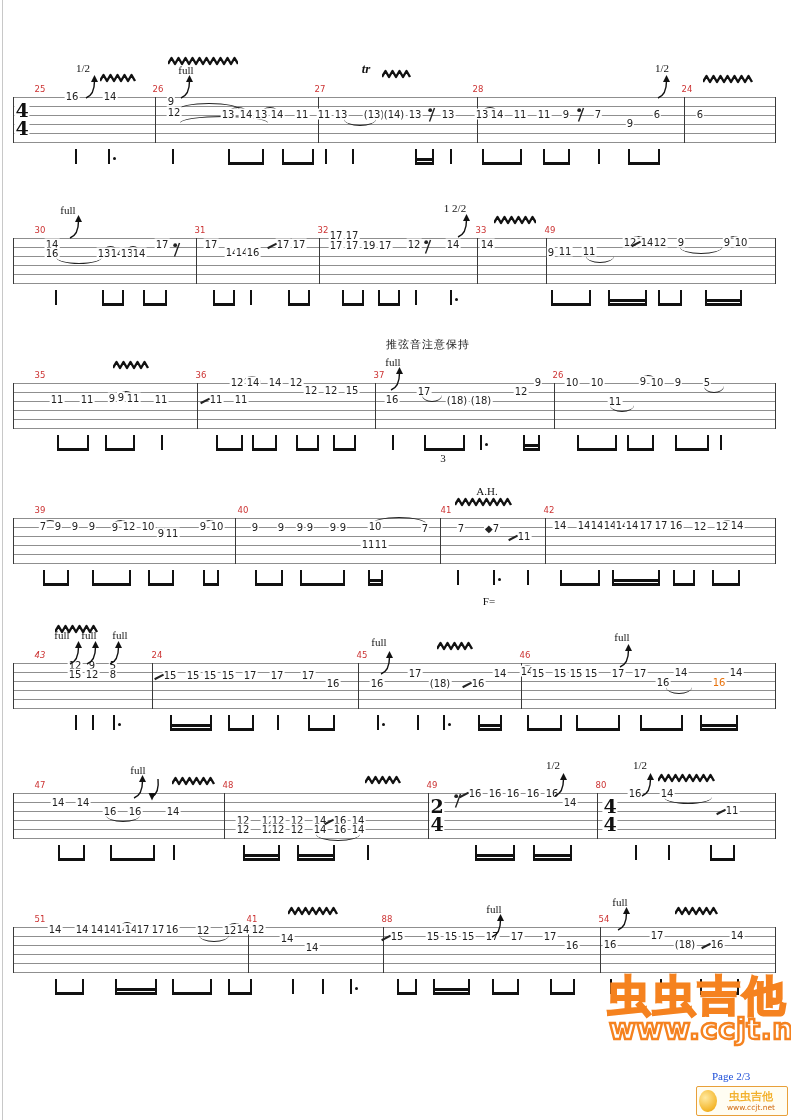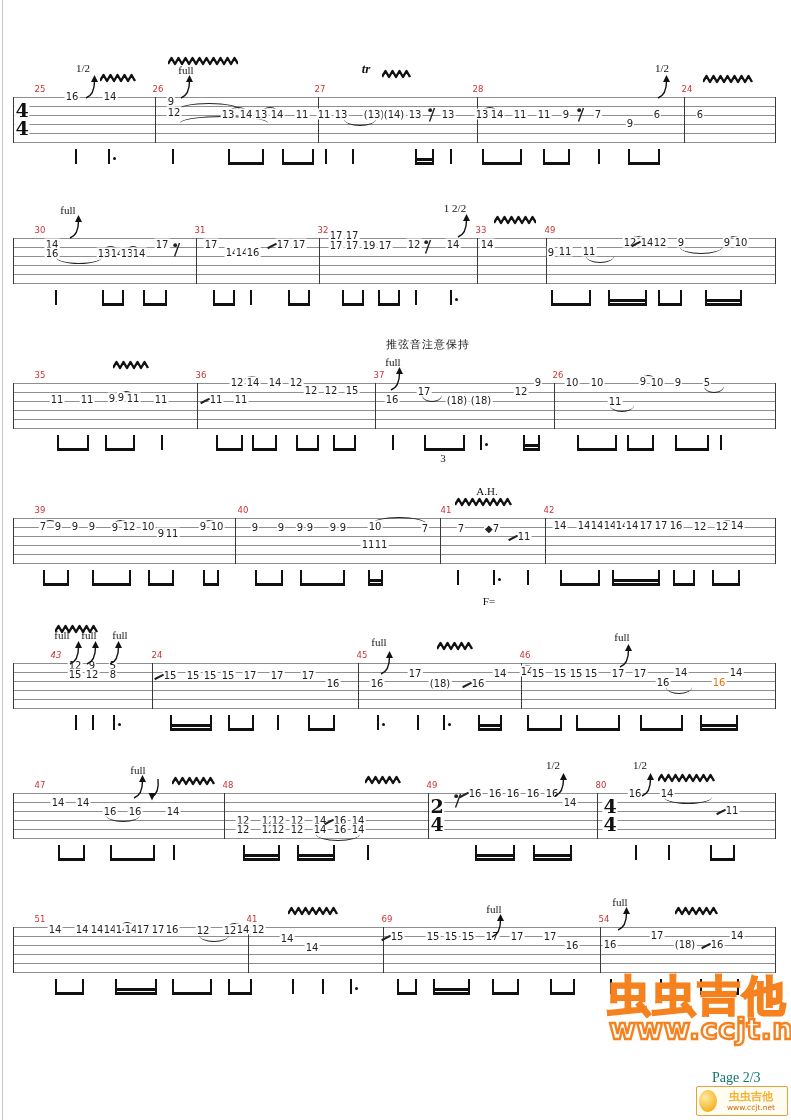--- a/index.html
+++ b/index.html
@@ -24,22 +24,22 @@
   .beamdot{position:absolute;width:3px;height:3px;border-radius:50%;background:#111;}
   .arc{position:absolute;height:6px;z-index:5;}
   .arc.o{border-top:1.4px solid #222;border-radius:50% 50% 0 0/100% 100% 0 0;}
   .arc.u{border-bottom:1.4px solid #222;border-radius:0 0 50% 50%/0 0 100% 100%;}
   .slide{position:absolute;width:10px;height:1.6px;background:#222;transform:rotate(-27deg);z-index:6;}
   svg.vib,svg.bend,svg.rest{position:absolute;z-index:7;}
   #wm1,#wm2{position:absolute;color:#ffffff;font-weight:bold;z-index:40;
             -webkit-text-stroke:2.4px #f5821f;text-shadow:0 0 1px #f5821f;}
   #wm1{left:608px;top:968px;font-size:42px;letter-spacing:3px;}
   #wm2{left:609px;top:1012px;font-size:29px;letter-spacing:0.5px;}
-  #pagelabel{position:absolute;left:712px;top:1070px;color:#0f766e;
-             font-family:"Liberation Serif",serif;font-size:14px;z-index:41;}
+  #pagelabel{position:absolute;left:712px;top:1070px;color:#1d4ed8;
+             font-family:"Liberation Serif",serif;font-size:11px;z-index:41;}
   #logo{position:absolute;left:696px;top:1086px;width:92px;height:30px;z-index:41;
         border:1px solid #e8a03a;background:#fffdf2;border-radius:2px;
         display:flex;align-items:center;box-sizing:border-box;padding:1px 2px;}
   #logo .ball{width:18px;height:22px;border-radius:50%;flex:0 0 auto;
         background:radial-gradient(circle at 35% 35%,#ffe9a0,#f4b62a 70%,#d89010);}
   #logo .lt{display:flex;flex-direction:column;align-items:center;flex:1;line-height:1;}
   #logo .lt .t1{font-size:11px;font-weight:bold;color:#f2b12c;text-shadow:0 0 1px #fff;}
   #logo .lt .t2{font-size:7.5px;color:#d06a10;margin-top:2px;}
 </style>
 </head>
@@ -480,21 +480,21 @@
       <div class="sline" style="left: 13px; top: 672px; width: 762px;"></div>
       <div class="sline" style="left: 13px; top: 681px; width: 762px;"></div>
       <div class="sline" style="left: 13px; top: 690px; width: 762px;"></div>
       <div class="sline" style="left: 13px; top: 699px; width: 762px;"></div>
       <div class="sline" style="left: 13px; top: 708px; width: 762px;"></div>
       <div class="barline" style="left: 13px; top: 663px; height: 46px;"></div>
       <div class="barline" style="left: 152px; top: 663px; height: 46px;"></div>
       <div class="barline" style="left: 358px; top: 663px; height: 46px;"></div>
       <div class="barline" style="left: 521px; top: 663px; height: 46px;"></div>
       <div class="barline" style="left: 775px; top: 663px; height: 46px;"></div>
-      <div class="mnum" style="left: 56px; top: 655px; font-style: italic;">43</div>
+      <div class="mnum" style="left: 40px; top: 655px; font-style: italic;">43</div>
       <div class="mnum" style="left: 157px; top: 655px;">24</div>
       <div class="mnum" style="left: 362px; top: 655px;">45</div>
       <div class="mnum" style="left: 525px; top: 655px;">46</div>
       <div class="note" style="left: 75px; top: 665px;">12</div>
       <div class="note" style="left: 75px; top: 674px;">15</div>
       <div class="note" style="left: 92px; top: 665px;">9</div>
       <div class="note" style="left: 92px; top: 674px;">12</div>
       <div class="note" style="left: 113px; top: 665px;">5</div>
       <div class="note" style="left: 113px; top: 674px;">8</div>
       <div class="note" style="left: 170px; top: 675px;">15</div>
@@ -713,21 +713,21 @@
       <div class="sline" style="left: 13px; top: 954px; width: 762px;"></div>
       <div class="sline" style="left: 13px; top: 963px; width: 762px;"></div>
       <div class="sline" style="left: 13px; top: 972px; width: 762px;"></div>
       <div class="barline" style="left: 13px; top: 927px; height: 46px;"></div>
       <div class="barline" style="left: 248px; top: 927px; height: 46px;"></div>
       <div class="barline" style="left: 383px; top: 927px; height: 46px;"></div>
       <div class="barline" style="left: 600px; top: 927px; height: 46px;"></div>
       <div class="barline" style="left: 775px; top: 927px; height: 46px;"></div>
       <div class="mnum" style="left: 40px; top: 919px;">51</div>
       <div class="mnum" style="left: 252px; top: 919px;">41</div>
-      <div class="mnum" style="left: 387px; top: 919px;">69</div>
+      <div class="mnum" style="left: 387px; top: 919px;">88</div>
       <div class="mnum" style="left: 604px; top: 919px;">54</div>
       <div class="note" style="left: 55px; top: 929px;">14</div>
       <div class="note" style="left: 82px; top: 929px;">14</div>
       <div class="note" style="left: 97px; top: 929px;">14</div>
       <div class="note" style="left: 110px; top: 929px;">14</div>
       <div class="note" style="left: 122px; top: 929px;">14</div>
       <div class="note" style="left: 131px; top: 929px;">14</div>
       <div class="note" style="left: 143px; top: 929px;">17</div>
       <div class="note" style="left: 158px; top: 929px;">17</div>
       <div class="note" style="left: 172px; top: 929px;">16</div>

